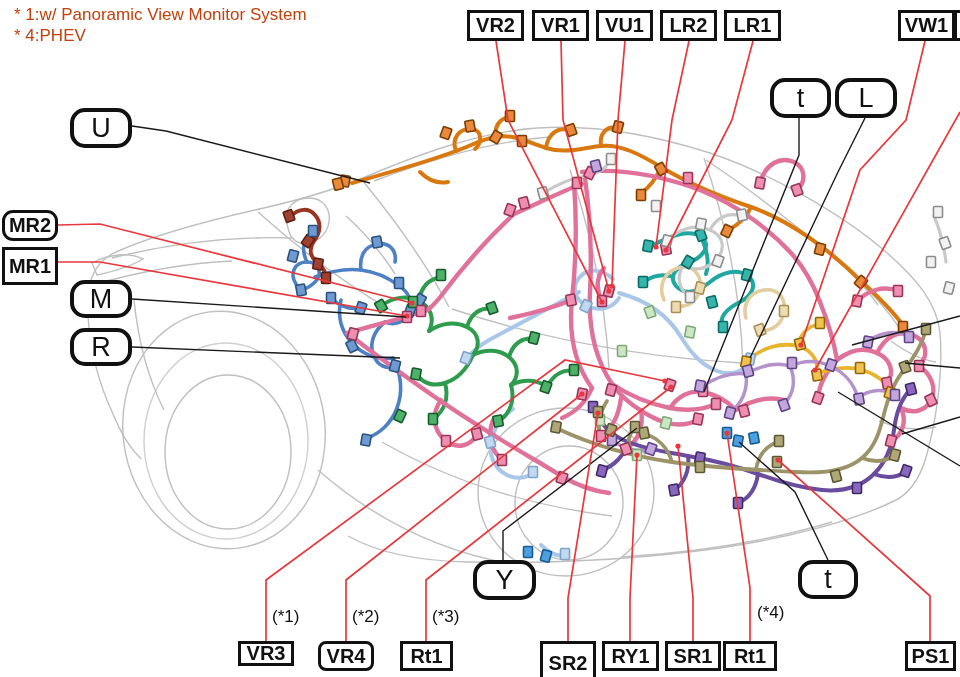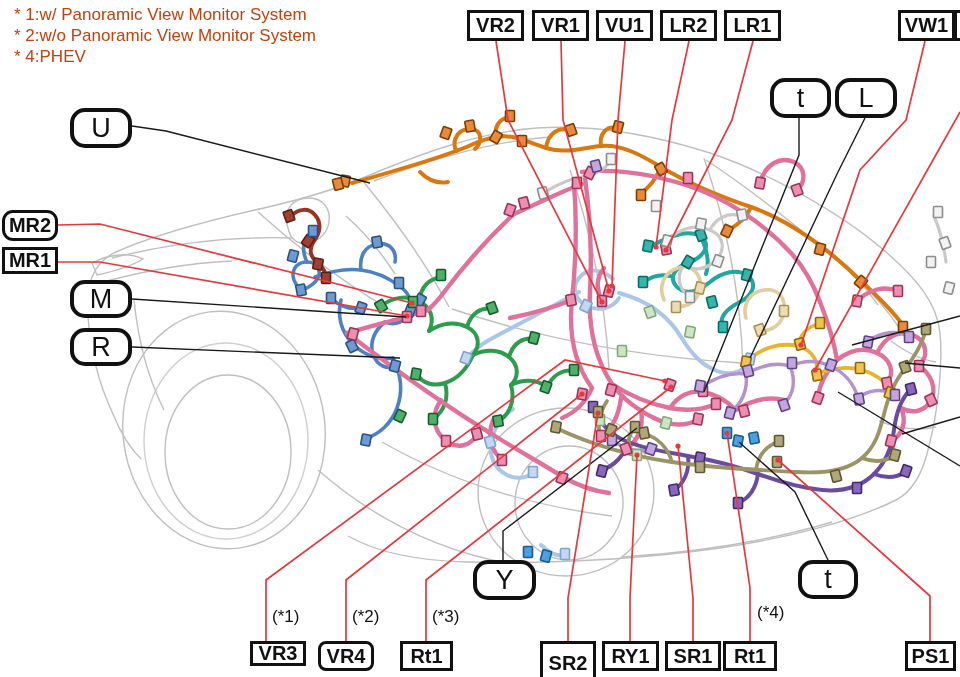--- a/index.html
+++ b/index.html
@@ -371,41 +371,40 @@
         <circle cx="778" cy="460" r="2.6" fill="#E8383D"></circle>
         <polyline points="852,345 960,316" fill="none" stroke="#1A1A1A" stroke-width="1.4"></polyline>
         <polyline points="905,363 960,368" fill="none" stroke="#1A1A1A" stroke-width="1.4"></polyline>
         <polyline points="902,434 960,417" fill="none" stroke="#1A1A1A" stroke-width="1.4"></polyline>
         <polyline points="838,392 960,466" fill="none" stroke="#1A1A1A" stroke-width="1.4"></polyline>
       </g>
   </svg>
 
   <div id="legend">
       <div>* 1:w/ Panoramic View Monitor System</div>
-      <div>* 2:w/o Panoramic View Monitor System</div>
       <div>* 4:PHEV</div>
     </div>
   <div id="labels">
       <div class="label square" style="left: 467px; top: 10px; width: 57px; height: 31px;">VR2</div>
       <div class="label square" style="left: 532px; top: 10px; width: 57px; height: 31px;">VR1</div>
       <div class="label square" style="left: 596px; top: 10px; width: 57px; height: 31px;">VU1</div>
       <div class="label square" style="left: 660px; top: 10px; width: 57px; height: 31px;">LR2</div>
       <div class="label square" style="left: 724px; top: 10px; width: 57px; height: 31px;">LR1</div>
       <div class="label square" style="left: 898px; top: 10px; width: 57px; height: 31px;">VW1</div>
       <div class="label square" style="left: 954px; top: 10px; width: 40px; height: 31px;"></div>
       <div class="label square" style="left: 2px; top: 210px; width: 56px; height: 31px; border-radius: 11px;">MR2</div>
-      <div class="label square" style="left: 2px; top: 247px; width: 56px; height: 27px;">MR1</div>
+      <div class="label square" style="left: 2px; top: 247px; width: 56px; height: 38px;">MR1</div>
       <div class="label rounded" style="left: 70px; top: 108px; width: 62px; height: 40px;">U</div>
       <div class="label rounded" style="left: 770px; top: 78px; width: 61px; height: 40px;">t</div>
       <div class="label rounded" style="left: 835px; top: 78px; width: 62px; height: 40px;">L</div>
       <div class="label rounded" style="left: 70px; top: 280px; width: 62px; height: 38px;">M</div>
       <div class="label rounded" style="left: 70px; top: 328px; width: 62px; height: 38px;">R</div>
       <div class="label rounded" style="left: 473px; top: 560px; width: 63px; height: 40px;">Y</div>
       <div class="label rounded" style="left: 798px; top: 560px; width: 60px; height: 39px;">t</div>
-      <div class="label square" style="left: 250px; top: 641px; width: 56px; height: 25px;">VR3</div>
+      <div class="label square" style="left: 238px; top: 641px; width: 56px; height: 25px;">VR3</div>
       <div class="note" style="left: 272px; top: 607px;">(*1)</div>
       <div class="label square" style="left: 318px; top: 641px; width: 56px; height: 30px; border-radius: 8px;">VR4</div>
       <div class="note" style="left: 352px; top: 607px;">(*2)</div>
       <div class="label square" style="left: 400px; top: 641px; width: 53px; height: 30px;">Rt1</div>
       <div class="note" style="left: 432px; top: 607px;">(*3)</div>
       <div class="label square" style="left: 540px; top: 641px; width: 56px; height: 44px;">SR2</div>
       <div class="label square" style="left: 602px; top: 641px; width: 57px; height: 30px;">RY1</div>
       <div class="label square" style="left: 665px; top: 641px; width: 56px; height: 30px;">SR1</div>
       <div class="label square" style="left: 723px; top: 641px; width: 54px; height: 30px;">Rt1</div>
       <div class="note" style="left: 757px; top: 603px;">(*4)</div>

